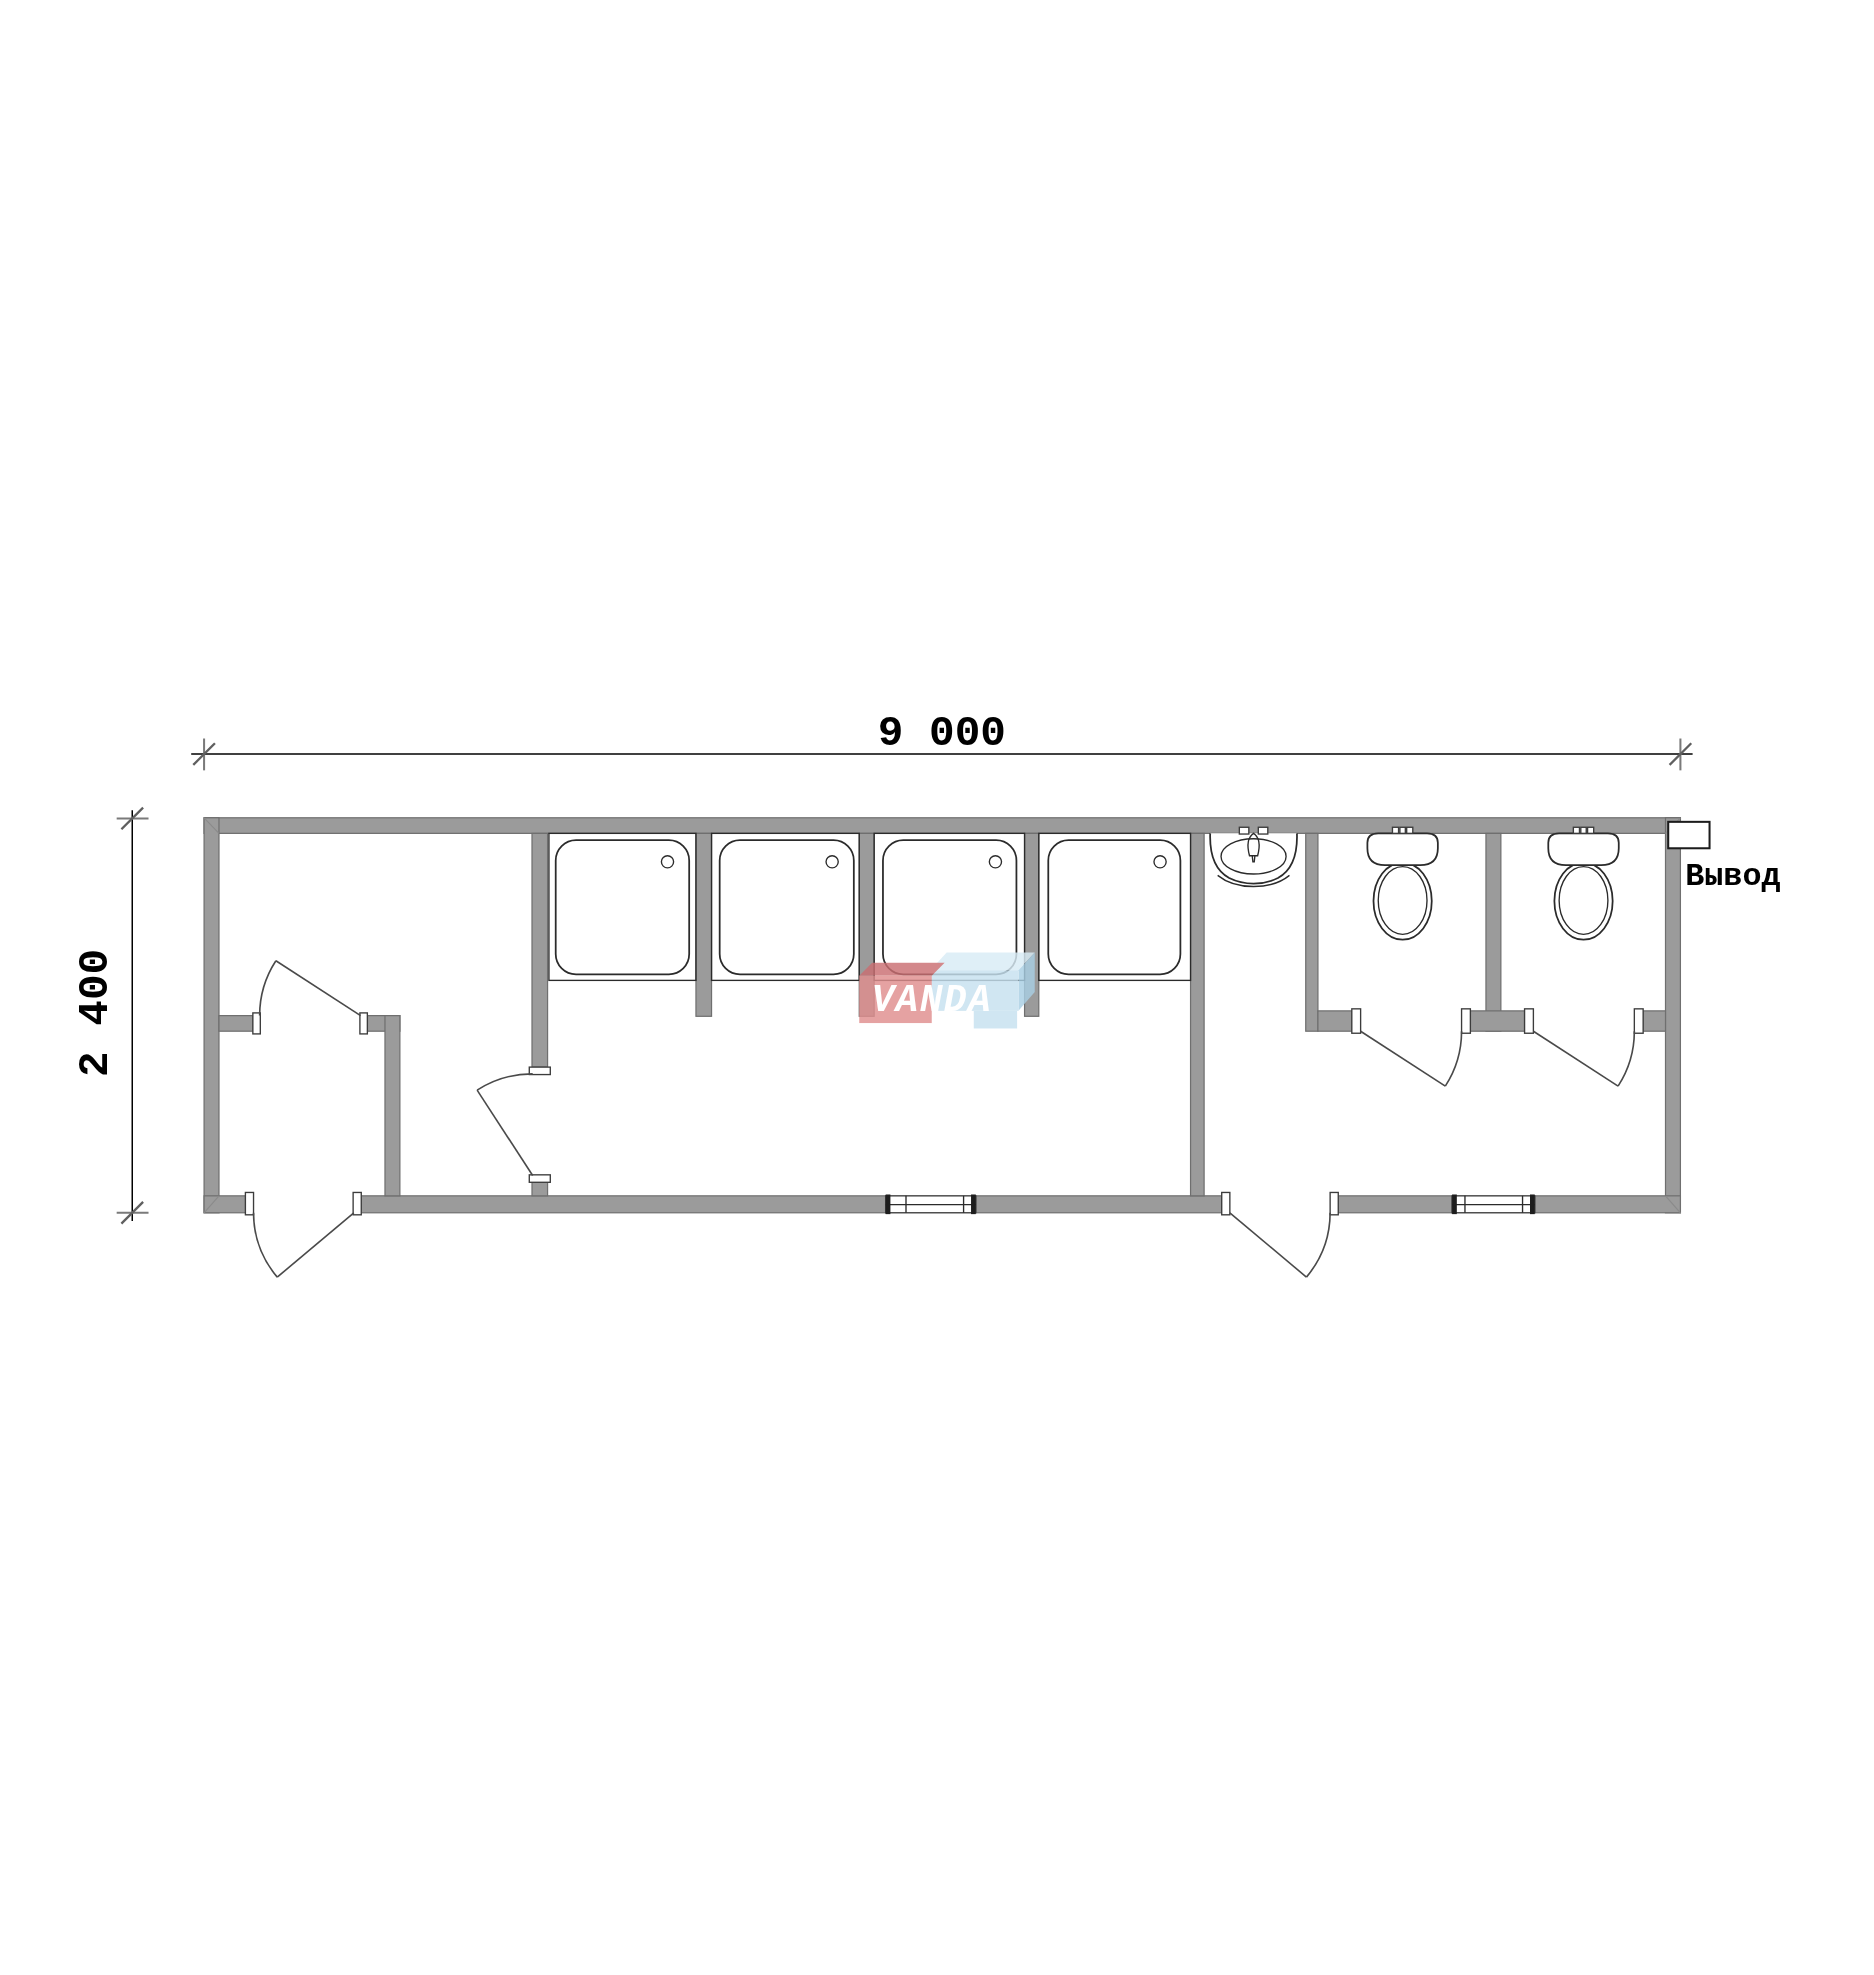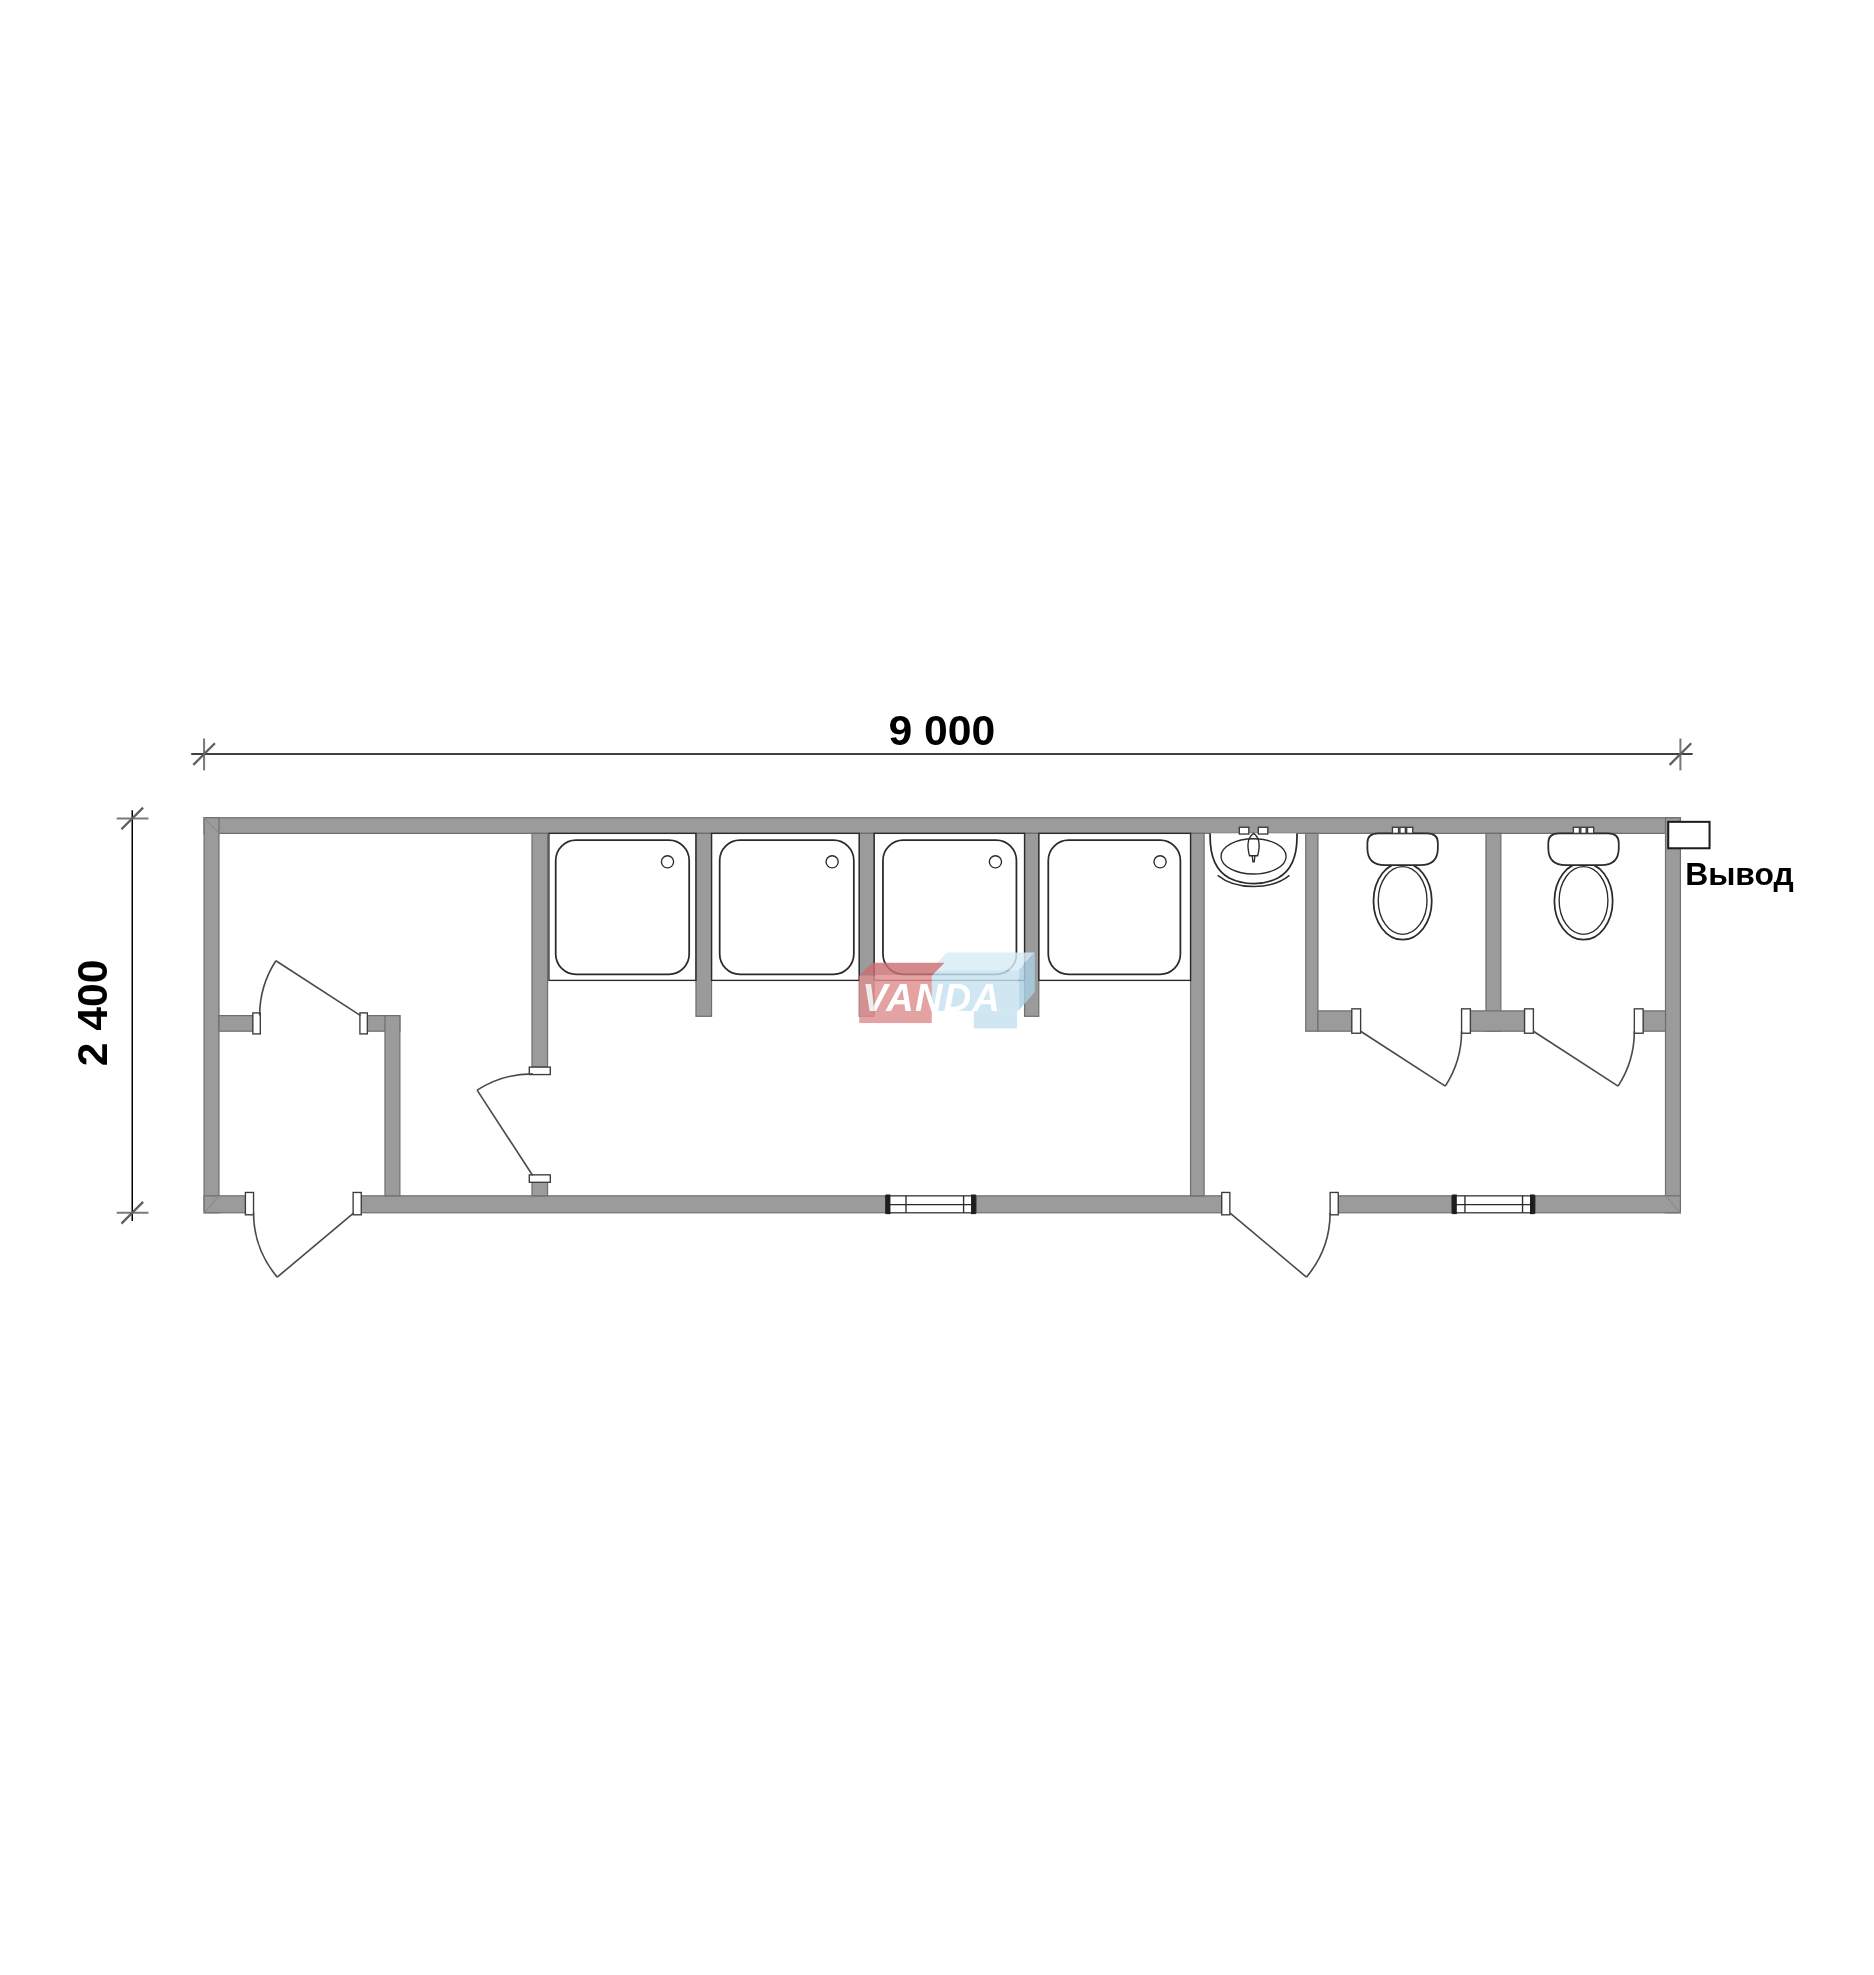--- a/index.html
+++ b/index.html
@@ -1,17 +1,17 @@
 <!DOCTYPE html>
 <html style="--background: #ffffff; --wall_fill: #9b9b9b; --wall_edge: #6f6f6f; --line: #2b2b2b; --door: #4a4a4a; --dim: #000000; --tick: #7a7a7a; --logo_red: #e08e8e; --logo_red_dark: #ca6f72; --logo_blue: #c6e1f0; --logo_blue_light: #d9ecf6; --logo_blue_dark: #a9cfe4; --logo_text: #ffffff;font-size:11px"><head>
 <meta charset="utf-8">
 <style>
   html,body{margin:0;padding:0;background:#fff;}
   .canvas{position:relative;width:1576px;height:1975px;background:var(--background,#fff);
-          font-family:Liberation Sans, sans-serif;}
+          font-family:Liberation Mono, monospace;}
   svg{position:absolute;left:0;top:0;}
   .wall{fill:var(--wall_fill,#9b9b9b);stroke:var(--wall_edge,#6f6f6f);stroke-width:1.8;}
   .miter{stroke:#8a8a8a;stroke-width:1.6;}
   .jamb{fill:#ffffff;stroke:#3c3c3c;stroke-width:2;}
   .fix{fill:#ffffff;stroke:var(--line,#2b2b2b);stroke-width:2.6;}
   .fixthin{fill:none;stroke:var(--line,#2b2b2b);stroke-width:2;}
   .door{fill:none;stroke:var(--door,#4a4a4a);stroke-width:2.4;}
   .dimline{stroke:var(--dim,#000);stroke-width:2.2;fill:none;}
   .tickln{stroke:var(--tick,#7a7a7a);stroke-width:3;}
   .tickslash{stroke:#5f5f5f;stroke-width:3.4;}

